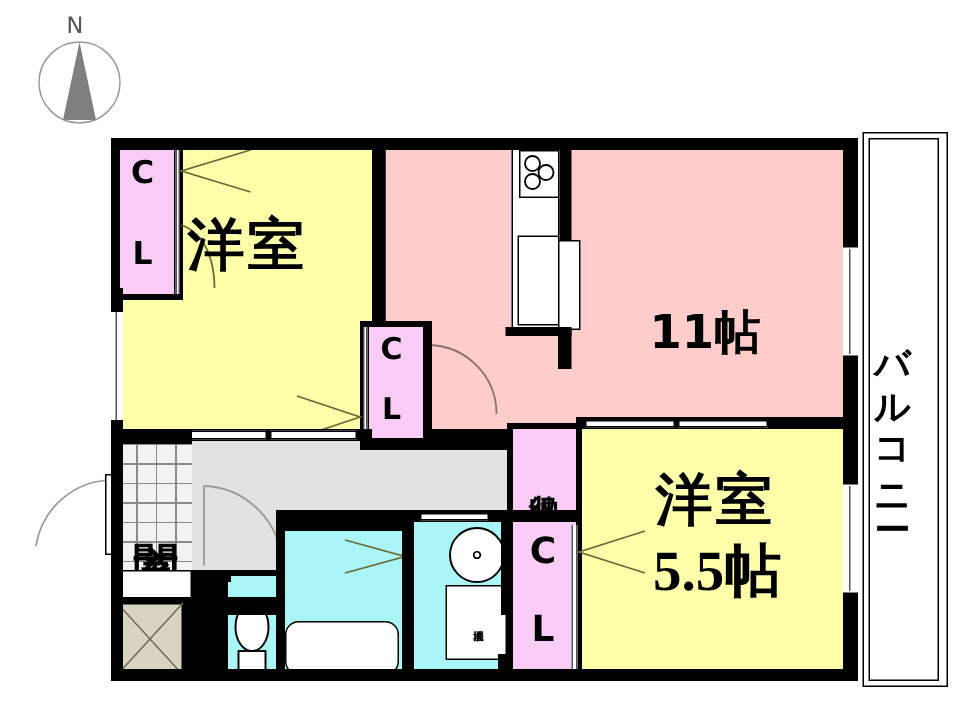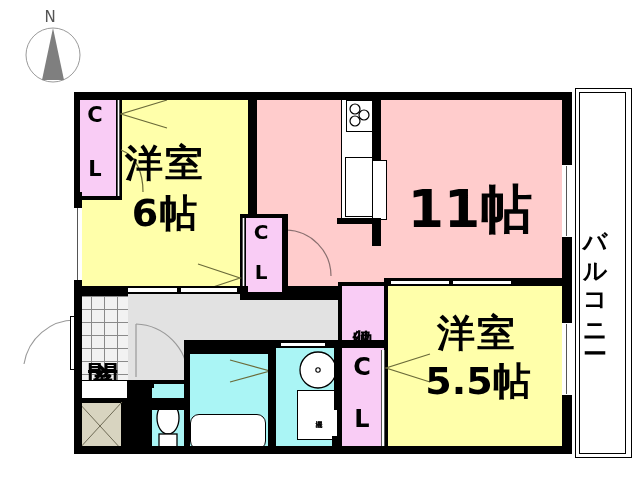--- a/index.html
+++ b/index.html
@@ -56,37 +56,36 @@
     <polyline points="48,4 2,18 48,32" fill="none" stroke="#6b6b3a" stroke-width="1.2"></polyline>
   </svg>
   <svg class="abs" style="left:119px;top:148px;width:26px;height:48px;">
     <path d="M2,2 C18,8 24,26 24,44" fill="none" stroke="#6b6b3a" stroke-width="1.2"></path>
   </svg>
 
   <div class="abs" style="left:74px;top:205px;width:8px;height:78px;background:#ffffff;border-top:1px solid #000;border-bottom:1px solid #000;"></div>
   <div class="abs thinline" style="left:77px;top:208px;width:1px;height:72px;"></div>
 
   <div class="lbl" style="left:110px;top:140px;width:110px;height:46px;font-size:38px;letter-spacing:2px;">洋室</div>
-  <div class="lbl" style="left:110px;top:190px;width:110px;height:46px;font-size:38px;letter-spacing:1px;">6帖</div>
 
   <div class="abs f-pink" style="left:256px;top:100px;width:306px;height:186px;"></div>
 
   <div class="abs f-wall" style="left:372px;top:92px;width:9px;height:154px;"></div>
   <div class="abs f-white outline" style="left:341px;top:96px;width:32px;height:126px;"></div>
   <div class="abs f-white outline" style="left:346px;top:100px;width:27px;height:32px;"></div>
   <svg class="abs" style="left:348px;top:102px;width:24px;height:28px;">
     <circle cx="7" cy="7" r="5" fill="none" stroke="#000" stroke-width="1.2"></circle>
     <circle cx="16" cy="13" r="5" fill="none" stroke="#000" stroke-width="1.2"></circle>
     <circle cx="7" cy="19" r="5" fill="none" stroke="#000" stroke-width="1.2"></circle>
   </svg>
   <div class="abs f-white outline" style="left:345px;top:157px;width:28px;height:60px;"></div>
   <div class="abs f-white outline" style="left:372px;top:160px;width:15px;height:60px;"></div>
   <div class="abs f-wall" style="left:337px;top:218px;width:44px;height:6px;"></div>
 
-  <div class="lbl" style="left:400px;top:184px;width:140px;height:50px;font-size:52px;">11帖</div>
+  <div class="lbl" style="left:400px;top:197px;width:140px;height:50px;font-size:31px;">11帖</div>
 
   <svg class="abs" style="left:284px;top:228px;width:50px;height:52px;">
     <path d="M2,2 A46,46 0 0 1 47,48" fill="none" stroke="#8a7070" stroke-width="1.2"></path>
     <line x1="2" y1="2" x2="2" y2="48" stroke="#8a7070" stroke-width="1.2"></line>
   </svg>
 
   <div class="abs f-white outline" style="left:575px;top:88px;width:57px;height:370px;"></div>
   <div class="abs f-white outline" style="left:579px;top:92px;width:47px;height:362px;"></div>
   <div class="lbl vert" style="left:578px;top:180px;width:34px;height:200px;font-size:24px;letter-spacing:4px;">バルコニー</div>
 
@@ -181,21 +180,21 @@
   <div class="abs f-yellow" style="left:388px;top:286px;width:174px;height:64px;"></div>
   <div class="abs f-wall" style="left:384px;top:278px;width:182px;height:8px;"></div>
   <div class="abs f-white" style="left:390px;top:280px;width:60px;height:5px;border:1px solid #000;"></div>
   <div class="abs f-white" style="left:452px;top:280px;width:60px;height:5px;border:1px solid #000;"></div>
 
   <svg class="abs" style="left:384px;top:352px;width:48px;height:32px;">
     <polyline points="46,2 2,16 46,30" fill="none" stroke="#6b6b3a" stroke-width="1.2"></polyline>
   </svg>
 
   <div class="lbl" style="left:412px;top:310px;width:130px;height:46px;font-size:38px;letter-spacing:2px;">洋室</div>
-  <div class="lbl" style="left:410px;top:358px;width:136px;height:46px;font-size:38px;">5.5帖</div>
+  <div class="lbl" style="left:410px;top:358px;width:136px;height:46px;font-size:38px;font-family:Liberation Serif, serif;">5.5帖</div>
 
   <div class="abs f-wall" style="left:248px;top:92px;width:9px;height:122px;"></div>
   <div class="abs f-wall" style="left:248px;top:92px;width:9px;height:126px;"></div>
   <div class="abs f-wall" style="left:184px;top:346px;width:88px;height:8px;"></div>
   <div class="abs f-wall" style="left:152px;top:398px;width:36px;height:12px;"></div>
   <div class="abs f-wall" style="left:128px;top:380px;width:26px;height:8px;"></div>
   <div class="abs f-wall" style="left:334px;top:348px;width:8px;height:62px;"></div>
   <div class="abs f-wall" style="left:268px;top:340px;width:8px;height:114px;"></div>
   <div class="abs f-wall" style="left:184px;top:340px;width:6px;height:114px;"></div>
   <div class="abs f-wall" style="left:74px;top:446px;width:496px;height:8px;"></div>

